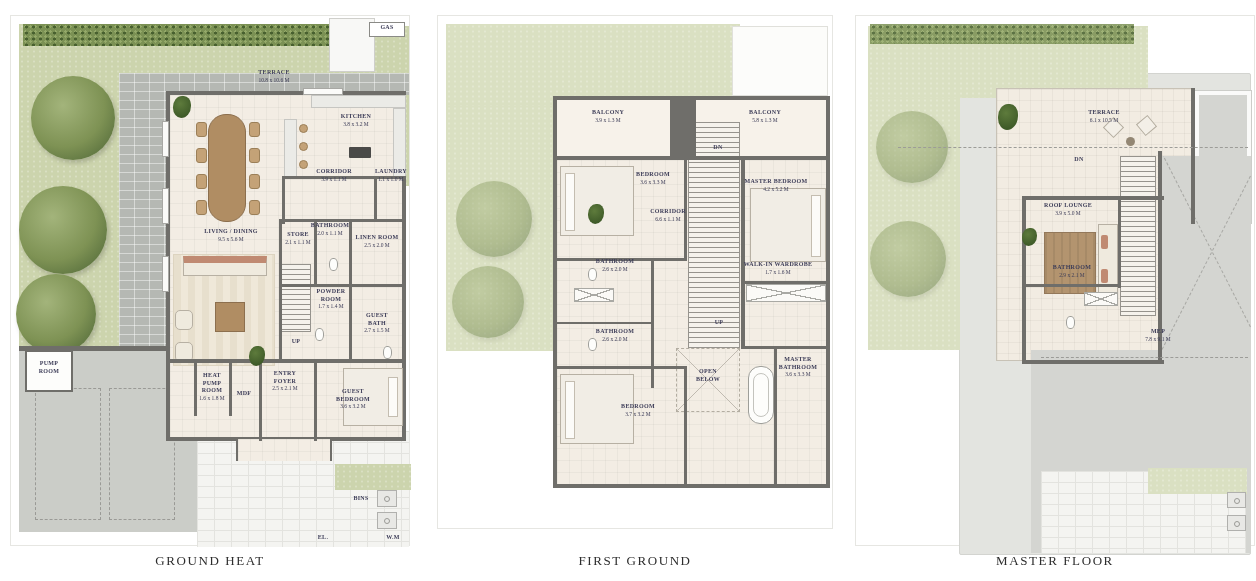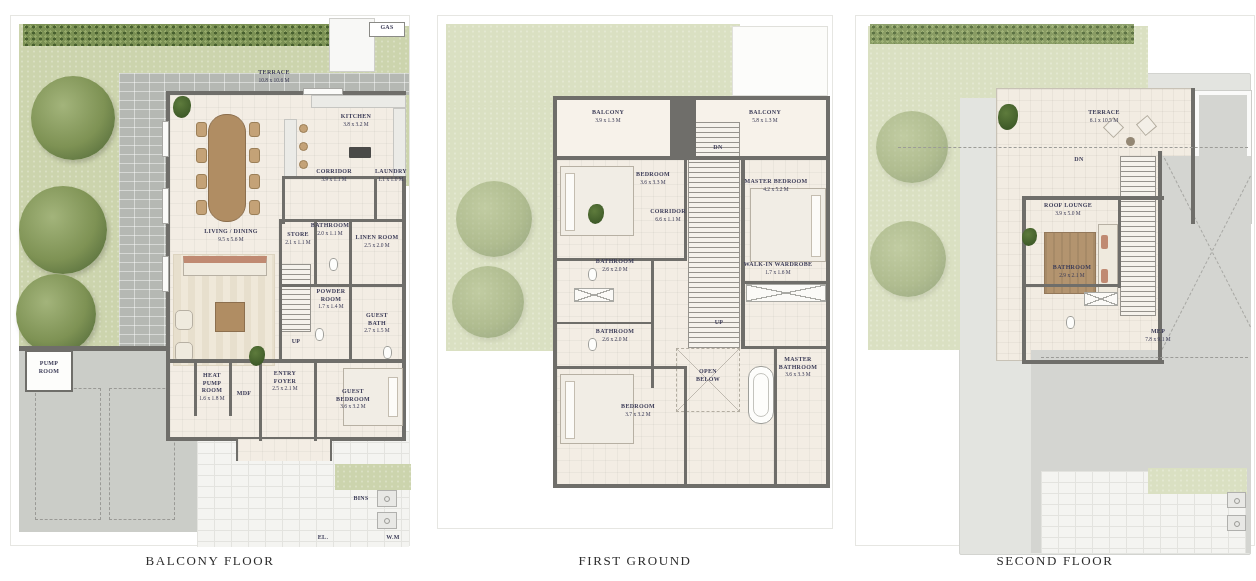--- a/index.html
+++ b/index.html
@@ -363,16 +363,16 @@
     <div class="lbl" style="left:216px;top:248px;">
         <div class="nm">BATHROOM</div>
         <div class="dm">2.9 x 2.1 M</div>
       </div>
     <div class="lbl" style="left:302px;top:312px;">
         <div class="nm">MEP</div>
         <div class="dm">7.8 x 9.1 M</div>
       </div>
   </div>
 
-  <div class="floor-title" style="left:10px;top:553px;width:400px;">BALCONY FLOOR</div>
+  <div class="floor-title" style="left:10px;top:553px;width:400px;">GROUND HEAT</div>
   <div class="floor-title" style="left:437px;top:553px;width:396px;">FIRST GROUND</div>
-  <div class="floor-title" style="left:855px;top:553px;width:400px;">SECOND FLOOR</div>
+  <div class="floor-title" style="left:855px;top:553px;width:400px;">MASTER FLOOR</div>
 </div>
 
 </body></html>

